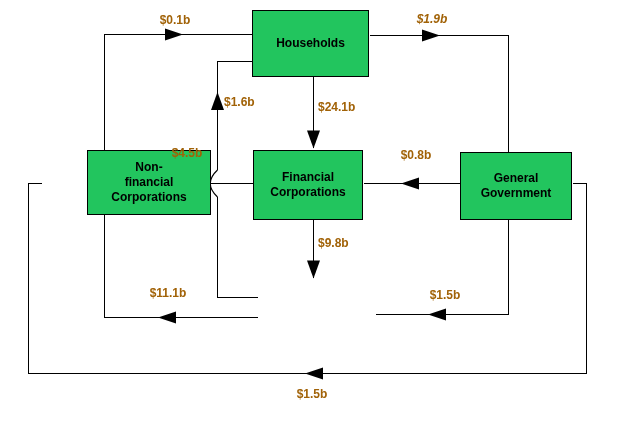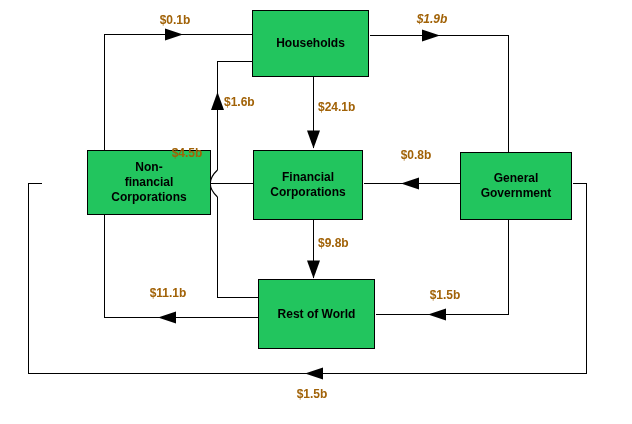--- a/index.html
+++ b/index.html
@@ -104,23 +104,20 @@
 Corporations</span>
   </div>
   <div class="node" style="left:253px;top:150px;width:110px;height:70px;">
     <span class="node-label">Financial
 Corporations</span>
   </div>
   <div class="node" style="left:460px;top:152px;width:112px;height:68px;">
     <span class="node-label">General
 Government</span>
   </div>
-  <div class="node" style="left:258px;top:279px;width:117px;height:70px;">
-    <span class="node-label">Rest of World</span>
-  </div>
 
   <span class="amt center" style="left:175px;top:13px;">$0.1b</span>
   <span class="amt center" style="left:432px;top:12px;font-style:italic;">$1.9b</span>
   <span class="amt" style="left:318px;top:100px;">$24.1b</span>
   <span class="amt" style="left:224px;top:95px;">$1.6b</span>
   <span class="amt center" style="left:187px;top:146px;">$4.5b</span>
   <span class="amt center" style="left:416px;top:148px;">$0.8b</span>
   <span class="amt" style="left:318px;top:236px;">$9.8b</span>
   <span class="amt center" style="left:437px;top:288px;margin-left:8px;">$1.5b</span>
   <span class="amt center" style="left:168px;top:286px;">$11.1b</span>

